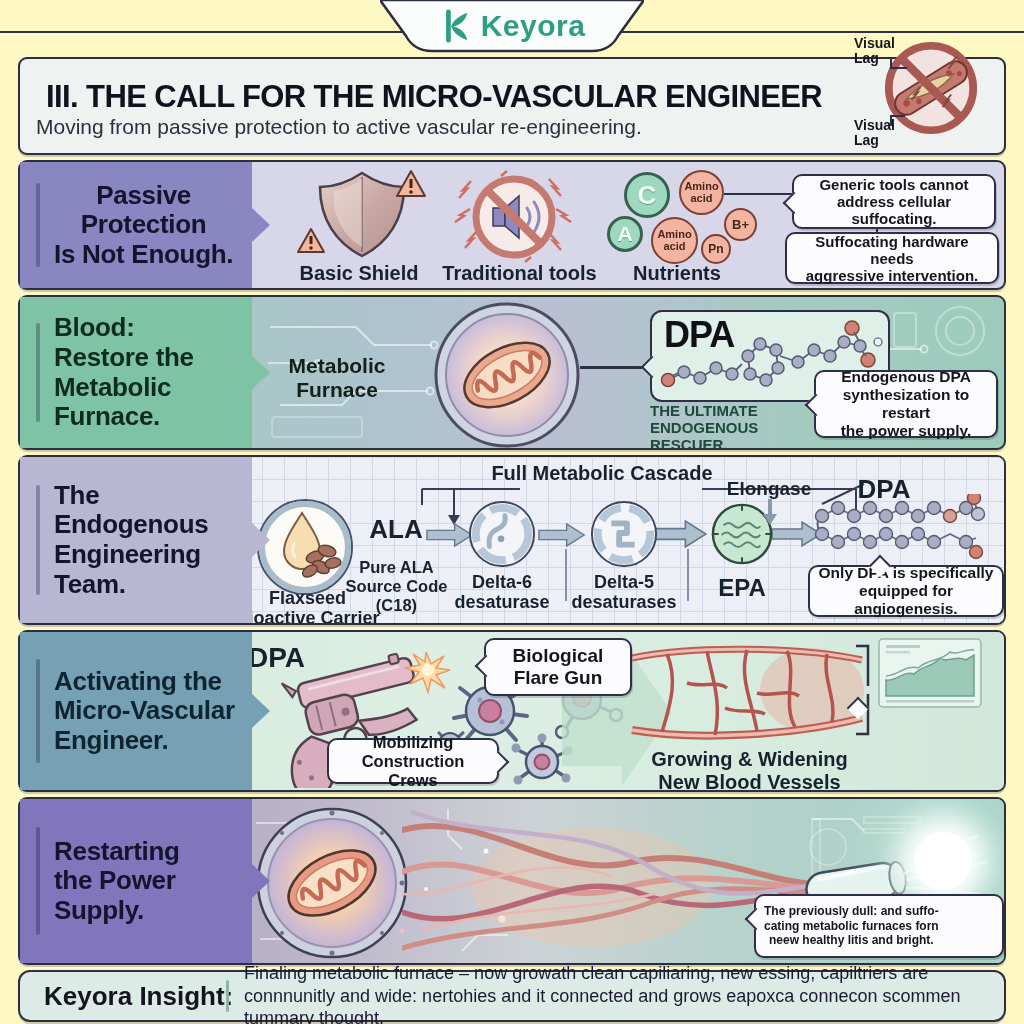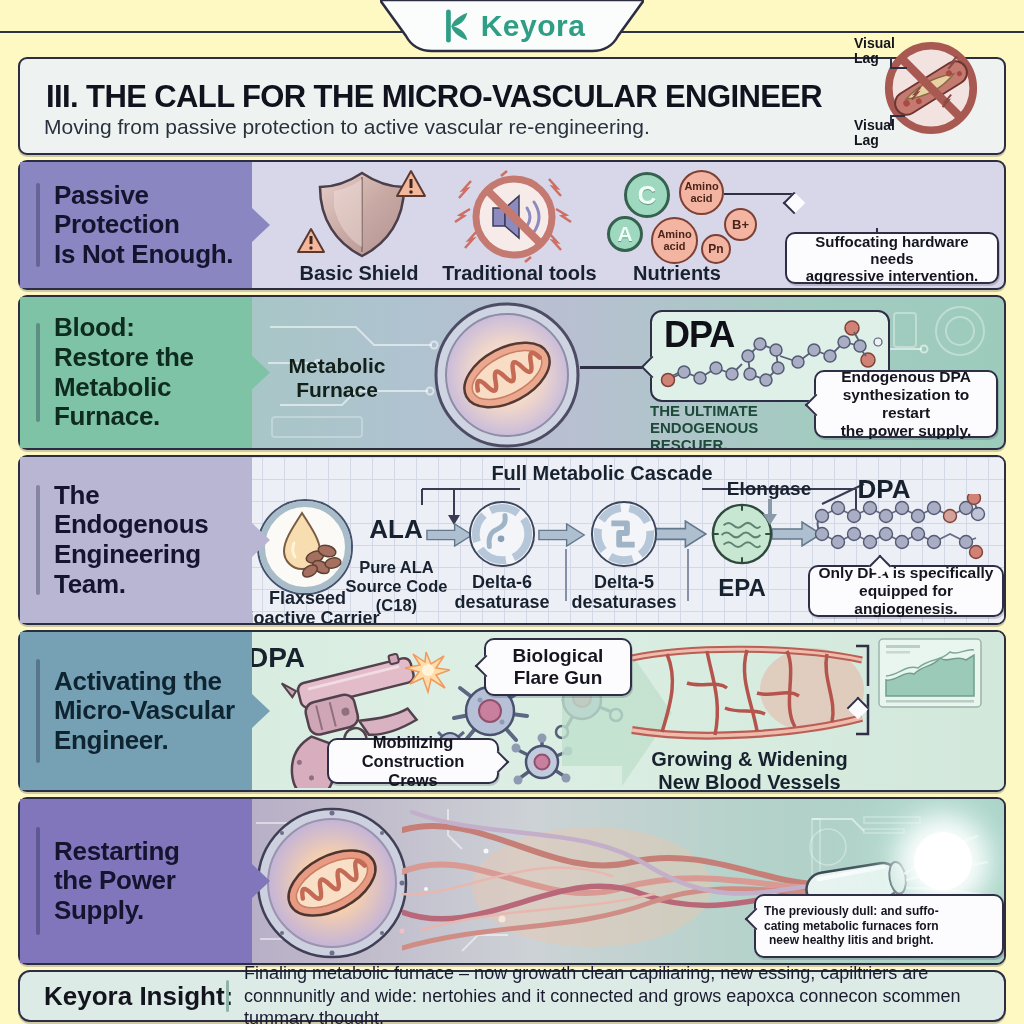--- a/index.html
+++ b/index.html
@@ -5,21 +5,21 @@
   html,body{margin:0;padding:0;background:#e9e7f3;font-family:"Liberation Sans",sans-serif;color:#16162c;}
   .page{position:relative;width:1024px;height:1024px;background:#fef9c3;overflow:hidden;}
   .abs{position:absolute;}
   .pre{white-space:pre-line;}
   .panel{position:absolute;box-sizing:border-box;border:2px solid #2c2c42;border-radius:9px;box-shadow:0 2px 0 rgba(35,35,60,.22);}
   .rowbody{position:absolute;inset:0;border-radius:7px;overflow:hidden;}
   .rowlabel{position:absolute;left:0;top:0;height:100%;width:250px;display:flex;align-items:center;box-sizing:border-box;
     padding:0 20px 0 34px;font-weight:bold;font-size:26px;line-height:1.14;letter-spacing:-.3px;color:#14142e;z-index:4;
     clip-path:polygon(0 0,calc(100% - 18px) 0,calc(100% - 18px) calc(50% - 17px),100% 50%,calc(100% - 18px) calc(50% + 17px),calc(100% - 18px) 100%,0 100%);}
   .rowlabel .bar{position:absolute;left:16px;top:17%;height:66%;width:4px;border-radius:2px;background:rgba(22,28,60,.32);}
-  .lab-purple{background:#8a86c2;} .lab-green{background:#7fc3a6;color:#0e2b20;}
+  .lab-purple{background:#8a86c2;text-align:center;} .lab-green{background:#7fc3a6;color:#0e2b20;}
   .lab-lav{background:#b9b6d4;} .lab-blue{background:#76a1b5;color:#0e2430;} .lab-violet{background:#8176bc;}
   .callout{position:absolute;background:#fcfcff;border:2px solid #2e2e47;border-radius:10px;box-sizing:border-box;
     display:flex;align-items:center;justify-content:center;text-align:center;font-weight:bold;color:#15151f;
     padding:4px 8px;z-index:5;box-shadow:1px 2px 0 rgba(30,30,50,.18);}
   .tleft{justify-content:flex-start;text-align:center;}
   .tail{position:absolute;width:14px;height:14px;background:#fcfcff;transform:rotate(45deg);z-index:6;}
   .tail-left{border-left:2px solid #2e2e47;border-bottom:2px solid #2e2e47;}
   .tail-right{border-top:2px solid #2e2e47;border-right:2px solid #2e2e47;}
   .tail-up{border-top:2px solid #2e2e47;border-left:2px solid #2e2e47;}
   .cap{position:absolute;text-align:center;font-weight:bold;color:#18222f;z-index:3;}
@@ -48,21 +48,21 @@
         <path d="M10,3 V33" stroke="#2f9e85" stroke-width="5" stroke-linecap="round" fill="none"></path>
         <path d="M30,4 C19,8 14,14 13,19 C21,18 28,13 30,4 Z" fill="#2f9e85"></path>
         <path d="M30,33 C19,29 14,23 13,18 C21,19 28,24 30,33 Z" fill="#2f9e85"></path>
       </svg>
       <span style="font-size:30px;font-weight:bold;color:#2f9e85;letter-spacing:.5px;">Keyora</span>
     </div>
   </div>
 
   <section class="panel" style="left:18px;top:57px;width:988px;height:98px;background:#eef3f2;">
     <div class="abs" style="left:26px;top:12px;font-size:31px;font-weight:bold;letter-spacing:-.6px;color:#12121e;margin-top:8px;">III. THE CALL FOR THE MICRO-VASCULAR ENGINEER</div>
-    <div class="abs" style="left:24px;top:56px;font-size:21px;color:#28323c;">Moving from passive protection to active vascular re-engineering.</div>
+    <div class="abs" style="left:16px;top:56px;font-size:21px;color:#28323c;">Moving from passive protection to active vascular re-engineering.</div>
   </section>
 
   <div class="vlag" style="left:854px;top:36px;">Visual
 Lag</div>
   <div class="vlag" style="left:854px;top:118px;">Visual
 Lag</div>
   <svg class="abs" style="left:885px;top:56px;z-index:8;" width="30" height="74" viewBox="0 0 30 74">
     <path d="M6,2 v10 h16 M6,70 v-10 h14" stroke="#2f2f45" stroke-width="2" fill="none"></path>
   </svg>
   <svg class="abs" style="left:883px;top:40px;z-index:7;" width="96" height="96" viewBox="0 0 100 100">
@@ -132,20 +132,22 @@
       <div class="bubble bub-green" style="left:587px;top:54px;width:36px;height:36px;font-size:21px;">A</div>
       <div class="bubble bub-pink pre" style="left:631px;top:55px;width:47px;height:47px;font-size:11px;">Amino
 acid</div>
       <div class="bubble bub-pink" style="left:704px;top:46px;width:33px;height:33px;font-size:13px;">B+</div>
       <div class="bubble bub-pink" style="left:681px;top:72px;width:30px;height:30px;font-size:12px;">Pn</div>
       <div class="cap" style="left:592px;top:100px;width:130px;font-size:20px;">Nutrients</div>
 
       <div class="line" style="left:704px;top:31px;width:72px;height:2px;"></div>
       <div class="line" style="left:856px;top:66px;width:2px;height:6px;"></div>
 
+      <div class="callout pre" style="left:772px;top:12px;width:204px;height:55px;font-size:15px;">Generic tools cannot
+address cellular suffocating.</div>
       <div class="tail tail-left" style="left:766px;top:33px;"></div>
       <div class="callout pre" style="left:765px;top:70px;width:214px;height:52px;font-size:15px;">Suffocating hardware needs
 aggressive intervention.</div>
     </div>
     <div class="rowlabel lab-purple pre">Passive
 Protection
 Is Not Enough.</div>
     <div class="rowlabel lab-purple" style="background:transparent;clip-path:none;pointer-events:none;">
         <span class="bar"></span>
       </div>

